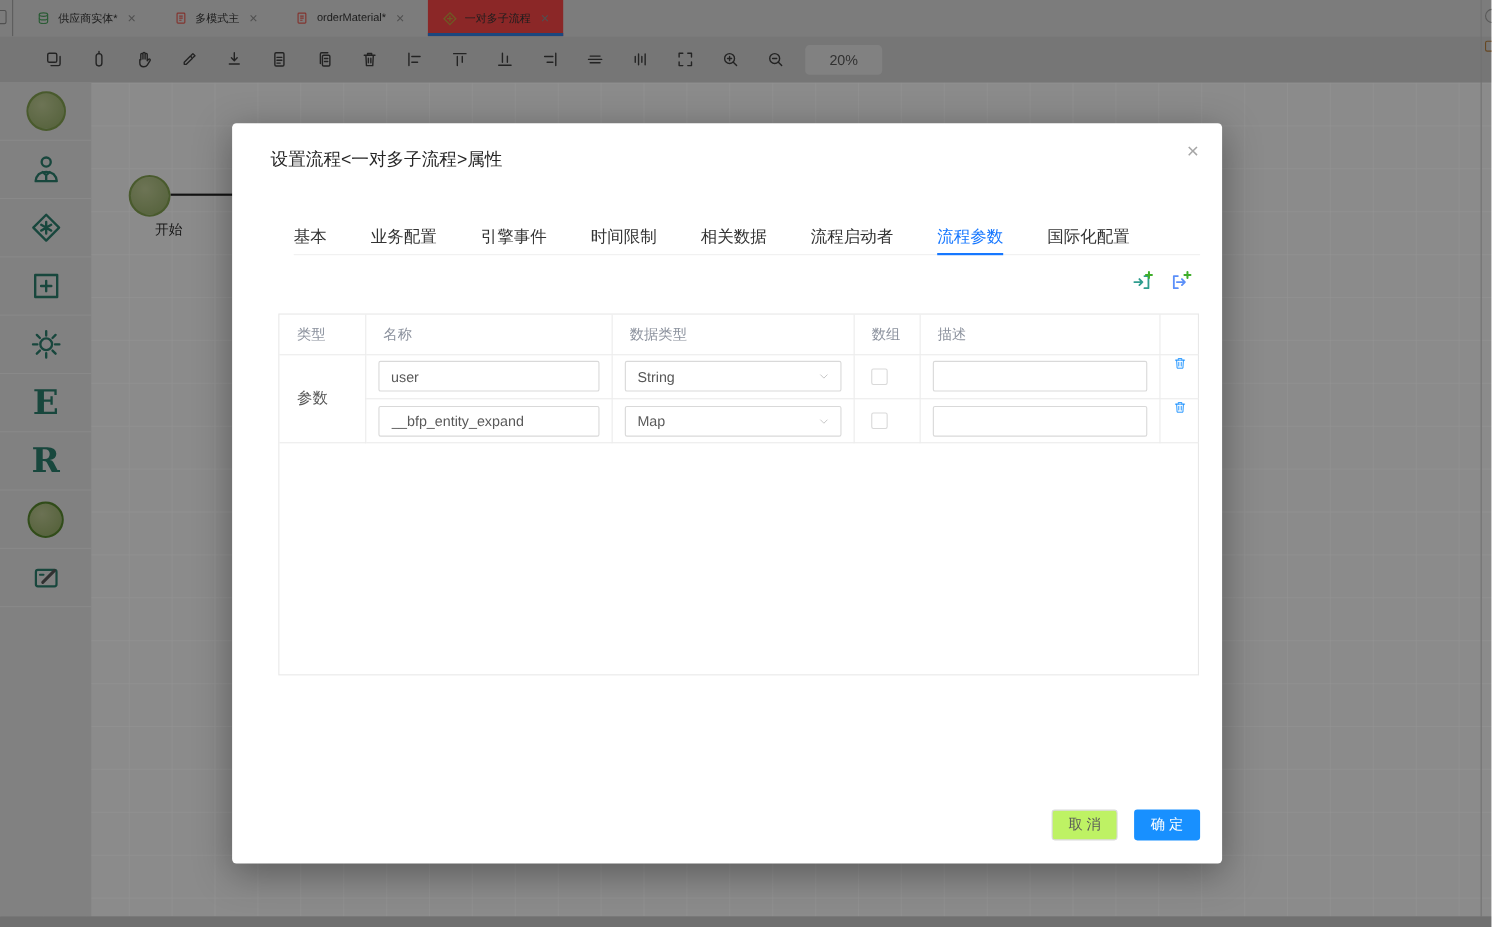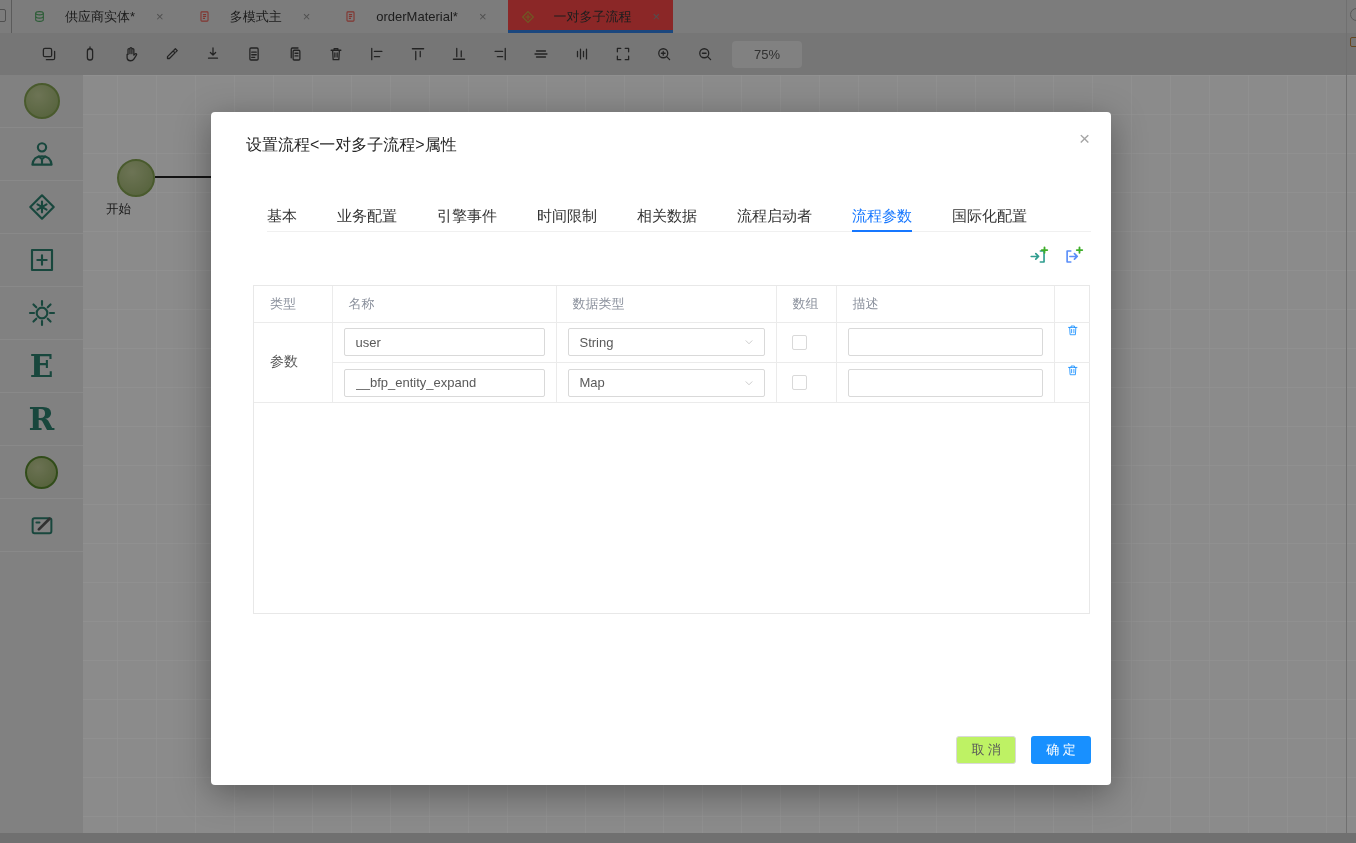--- a/index.html
+++ b/index.html
@@ -4,40 +4,40 @@
 <style>
   * { margin:0; padding:0; box-sizing:border-box; }
   html,body { width:1356px; height:843px; overflow:hidden; }
   body { font-family:"Liberation Sans","DejaVu Sans",sans-serif; background:#f0f0f0; }
   #app { position:relative; width:1356px; height:843px; overflow:hidden; }
 
   
   .tabbar { position:absolute; left:0; top:0; right:0; height:33px; background:#d6d6d6; display:flex; align-items:stretch; z-index:1; }
   .tabbar-lead { width:12px; position:relative; border-right:1px solid #9e9e9e; }
   .tabbar-lead .stub { position:absolute; left:-4px; top:9px; width:10px; height:13px; border:1.5px solid #8a8a8a; border-radius:2px; }
-  .ftab { display:flex; align-items:center; gap:19px; padding:0 13px; margin-left:8px; font-size:13px; color:#333; position:relative; cursor:pointer; }
+  .ftab { display:flex; align-items:center; gap:7px; padding:0 13px; margin-left:8px; font-size:10px; color:#333; position:relative; cursor:pointer; }
   .ftab.active { background:#ef4444; }
   .ftab.active::after { content:""; position:absolute; left:0; right:0; bottom:0; height:3px; background:#2f7bd9; }
   .ftab .x { color:#8a8a8a; font-size:13px; margin-left:2px; }
   .ftab .x::before { content:"\00d7"; }
   .ftab svg { display:block; }
 
   
   .toolbar { position:absolute; left:0; top:33px; right:0; height:42px; background:#cbcbcb; display:flex; align-items:center; gap:23px; padding-left:40px; z-index:1; }
   .tbtn { width:18px; height:18px; cursor:pointer; }
   .tbtn svg { display:block; stroke:#3d3d3d; fill:none; stroke-width:1.7; stroke-linecap:round; stroke-linejoin:round; }
   .zoombox { width:70px; height:27px; background:#dedede; border-radius:4px; color:#555; font-size:13px; display:flex; align-items:center; justify-content:center; margin-left:-5px; }
 
   
   .canvas { position:absolute; left:0; top:75px; right:0; bottom:0; background:#f0f0f0;
     background-image:linear-gradient(rgba(255,255,255,.55) 1px, transparent 1px),linear-gradient(90deg, rgba(255,255,255,.55) 1px, transparent 1px);
     background-size:39px 39px; }
   .node-start { position:absolute; left:117px; top:84px; width:38px; height:38px; border-radius:50%;
     background:radial-gradient(circle at 38% 32%, #bcc893, #8fa663); border:2px solid #7f9c4e; cursor:pointer; }
-  .node-label { position:absolute; left:106px; top:126px; width:60px; text-align:left; font-size:12.5px; color:#2b2b2b; }
+  .node-label { position:absolute; left:106px; top:126px; width:60px; text-align:right; font-size:12.5px; color:#2b2b2b; }
   .edge { position:absolute; left:155px; top:101px; width:57px; height:2px; background:#222; }
 
   
   .palette { position:absolute; left:0; top:75px; width:83px; bottom:10px; background:#dedede; z-index:2; }
   .pcell { height:53px; display:flex; align-items:center; justify-content:center; border-bottom:1px solid #ececec; cursor:pointer; }
   .pcell svg { display:block; stroke:#2a7a6a; fill:none; stroke-width:1.6; stroke-linecap:round; stroke-linejoin:round; }
   .circ-start { width:36px; height:36px; border-radius:50%; border:2px solid #7f9c4e; background:radial-gradient(circle at 38% 32%, #bcc893, #8fa663); }
   .circ-end { width:33px; height:33px; border-radius:50%; border:2.5px solid #55842c; background:radial-gradient(circle at 38% 32%, #b9c490, #8da45f); }
   .letter { font-family:"DejaVu Serif","Liberation Serif",serif; font-weight:bold; font-size:31px; color:#2a7a6a; line-height:1; }
 
@@ -222,21 +222,21 @@
           <circle cx="11" cy="11" r="6"></circle>
           <path d="M11 8.5v5M8.5 11h5M15.5 15.5L19.5 19.5"></path>
         </svg>
       </span>
     <span class="tbtn">
         <svg viewBox="0 0 24 24">
           <circle cx="11" cy="11" r="6"></circle>
           <path d="M8.5 11h5M15.5 15.5L19.5 19.5"></path>
         </svg>
       </span>
-    <span class="zoombox">75%</span>
+    <span class="zoombox">20%</span>
   </div>
 
   <div class="canvas">
     <div class="edge"></div>
     <div class="node-start"></div>
     <div class="node-label">开始</div>
   </div>
 
   <div class="palette">
     <div class="pcell">

